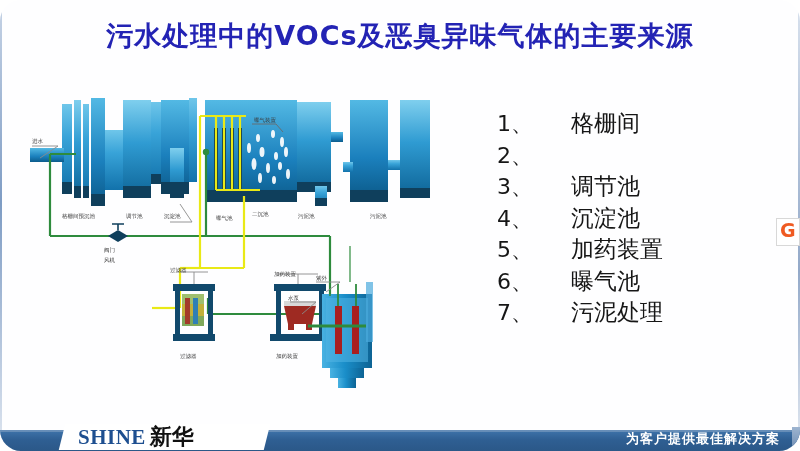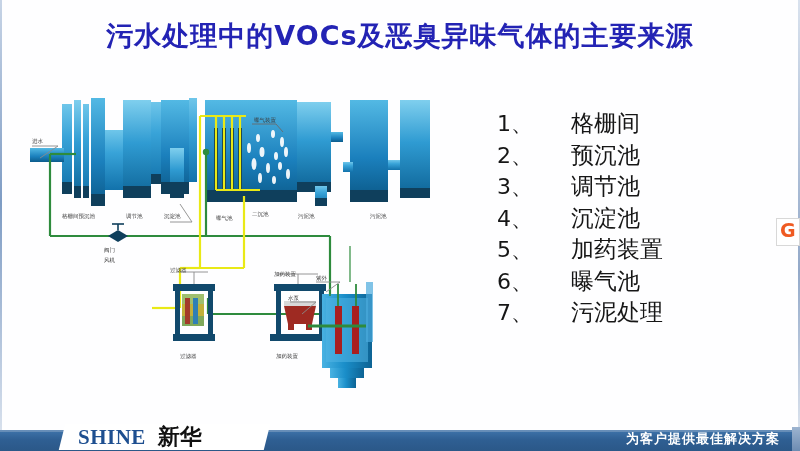--- a/index.html
+++ b/index.html
@@ -2,21 +2,21 @@
 <html><head>
 <meta charset="utf-8">
 <style>
   html,body{margin:0;padding:0;}
   body{
     width:800px;height:451px;
     background:#ffffff;
     font-family:"Liberation Sans","DejaVu Sans",sans-serif;
     overflow:hidden;position:relative;
   }
-  .slide{position:absolute;inset:0;background:#fefeff;overflow:hidden;}
+  .slide{position:absolute;inset:0;background:#fefeff;overflow:hidden;border-radius:21px;}
   .edge-left{position:absolute;left:0;top:0;width:2px;height:451px;
     background:linear-gradient(180deg,#c7d4e6,#7e9cc4 45%,#dfe6f0);}
   .edge-right{position:absolute;right:0;top:0;width:2px;height:451px;
     background:linear-gradient(180deg,#d9e2ee,#93a9c9 60%,#e4eaf2);}
 
   
   .title{
     position:absolute;left:0;right:0;top:18px;
     text-align:center;
     font-family:"DejaVu Sans","Liberation Sans",sans-serif;
@@ -41,21 +41,21 @@
 
   
   .footer{position:absolute;left:0;bottom:0;width:800px;height:22px;}
   .foot-bar{position:absolute;left:0;bottom:0;width:800px;height:21px;
      background:linear-gradient(180deg,#3f74ab 0%,#2f5f93 45%,#2b5888 100%);}
   .foot-bar-hi{position:absolute;left:0;bottom:19px;width:800px;height:2px;
      background:#8fa9c7;opacity:.5;}
   .logo-wrap{position:absolute;left:62px;bottom:1px;width:205px;height:26px;
      background:#ffffff;transform:skewX(-14deg);}
   .logo-text{position:absolute;left:78px;bottom:3px;height:22px;
-     display:flex;align-items:center;gap:12px;justify-content:flex-end;}
+     display:flex;align-items:center;gap:4px;justify-content:flex-end;}
   .logo-en{font-family:"Liberation Serif","DejaVu Serif",serif;
      font-weight:700;font-size:21px;color:#1e4f90;letter-spacing:.5px;}
   .logo-cn{font-family:"DejaVu Sans","Liberation Sans",sans-serif;
      font-weight:700;font-size:22px;color:#111111;}
   .tagline{position:absolute;right:20px;bottom:3px;
      font-family:"DejaVu Sans","Liberation Sans",sans-serif;
      font-size:13px;font-weight:700;color:#ffffff;letter-spacing:1px;margin-top:48px;}
   .foot-tab{position:absolute;right:0;bottom:0;width:8px;height:24px;
      background:linear-gradient(180deg,#9db4d0,#6d8cb2);}
 
@@ -290,21 +290,20 @@
     </svg>
   </div>
 
   <div class="list">
     <div class="list-row">
       <span class="list-num">1、</span>
       <span class="list-txt">格栅间</span>
     </div>
     <div class="list-row">
       <span class="list-num">2、</span>
-      <span class="list-txt">预沉池</span>
     </div>
     <div class="list-row">
       <span class="list-num">3、</span>
       <span class="list-txt">调节池</span>
     </div>
     <div class="list-row">
       <span class="list-num">4、</span>
       <span class="list-txt">沉淀池</span>
     </div>
     <div class="list-row">

